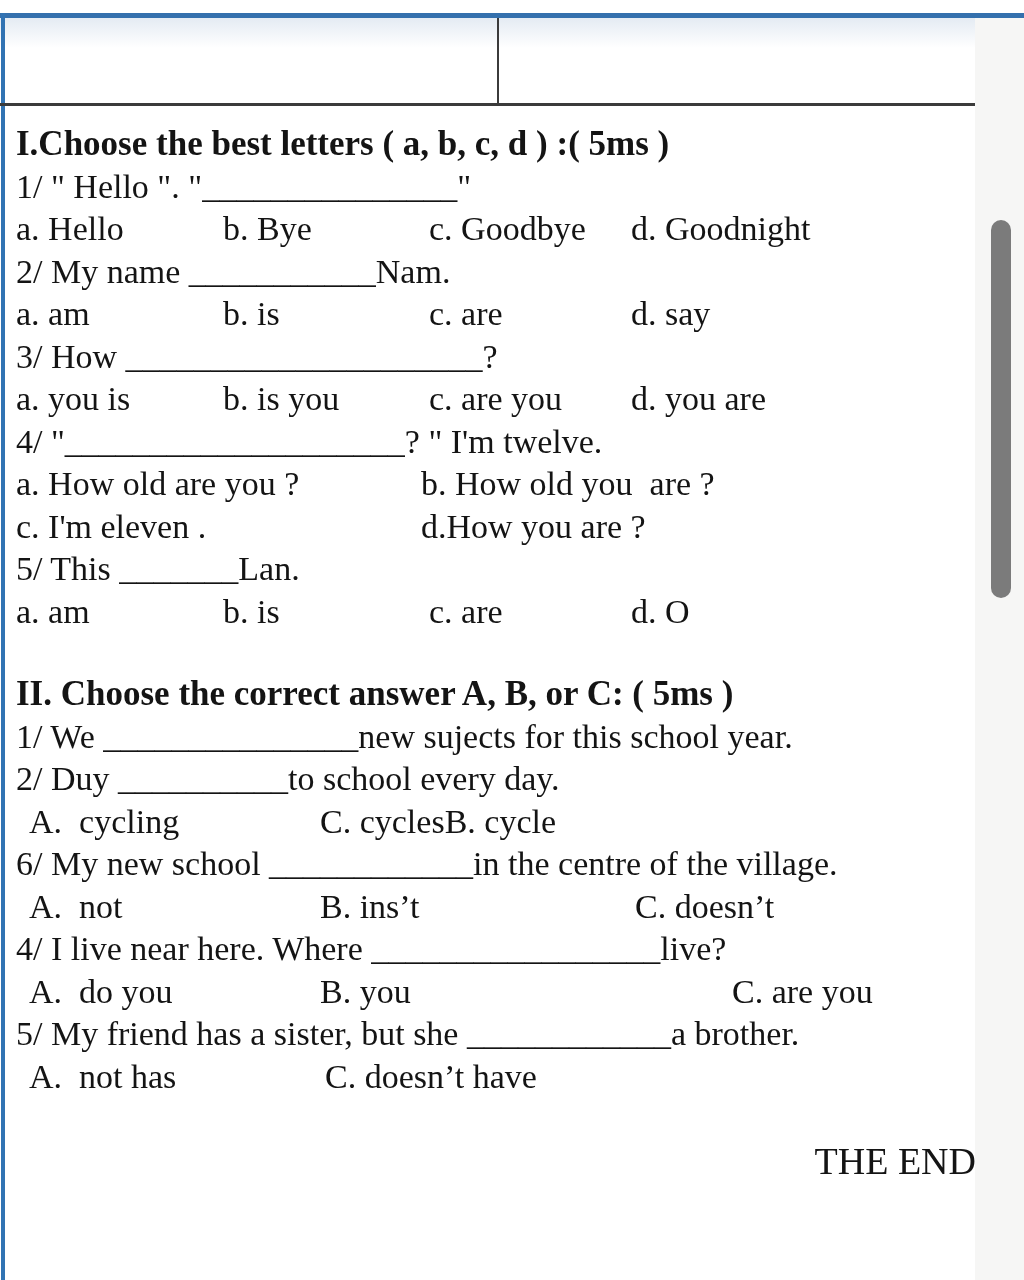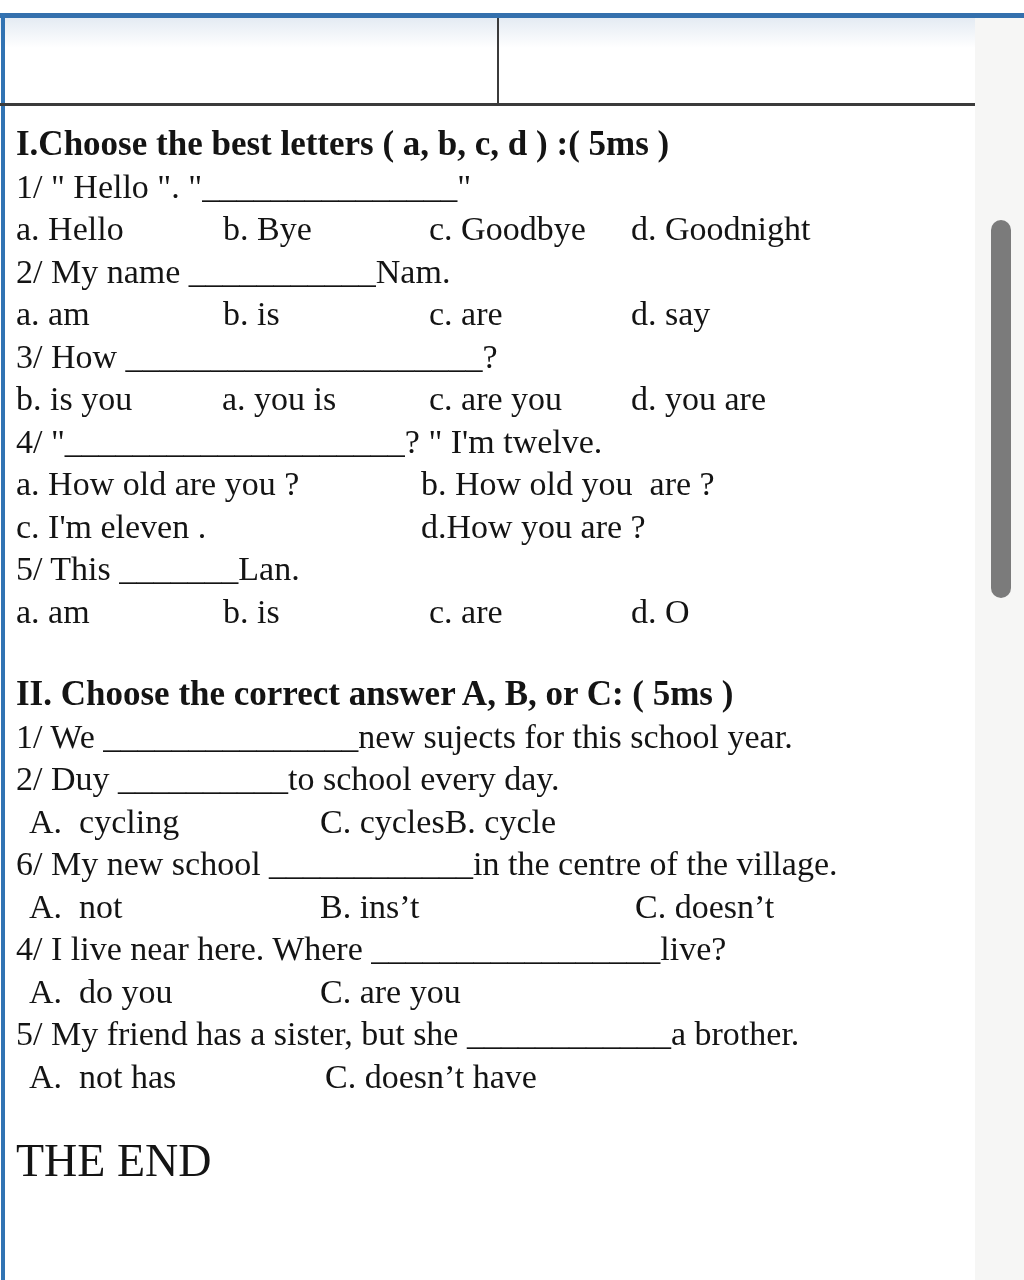--- a/index.html
+++ b/index.html
@@ -20,21 +20,21 @@
     border-radius:10px;background:#7b7b7b;}
   .content{position:absolute;left:0;top:97px;width:960px;padding:26px 0 0 16px;
     font-size:34px;line-height:42.5px;}
   .line,.opt-row{white-space:pre;}
   .seg{white-space:pre;}
   .sec-title{font-weight:bold;font-size:35px;}
   .sec2-title{margin-top:40px;}
   .opt-row{display:flex;}
   .opt-row .seg{display:inline-block;}
   .indent{padding-left:13px;}
-  .the-end{margin-top:42px;text-align:left;font-size:46px;}
+  .the-end{margin-top:42px;text-align:right;font-size:38px;}
 </style>
 </head>
 <body>
 
 <div class="topbar"></div>
 <div class="top-fade"></div>
 <div class="left-border"></div>
 
 <div class="header-box">
   <div class="header-divider"></div>
@@ -47,40 +47,40 @@
 
   <div class="line sec-title">I.Choose the best letters ( a, b, c, d ) :( 5ms )</div>
 
   <div class="line"><span class="seg">1/ " Hello ". "</span><span class="seg">_______________</span><span class="seg">"</span></div>
   <div class="opt-row"><span class="seg" style="width:207px">a. Hello</span><span class="seg" style="width:206px">b. Bye</span><span class="seg" style="width:202px">c. Goodbye</span><span class="seg">d. Goodnight</span></div>
 
   <div class="line"><span class="seg">2/ My name </span><span class="seg">___________</span><span class="seg">Nam.</span></div>
   <div class="opt-row"><span class="seg" style="width:207px">a. am</span><span class="seg" style="width:206px">b. is</span><span class="seg" style="width:202px">c. are</span><span class="seg">d. say</span></div>
 
   <div class="line"><span class="seg">3/ How </span><span class="seg">_____________________</span><span class="seg">?</span></div>
-  <div class="opt-row"><span class="seg" style="width:206px">b. is you</span><span class="seg" style="width:207px">a. you is</span><span class="seg" style="width:202px">c. are you</span><span class="seg">d. you are</span></div>
+  <div class="opt-row"><span class="seg" style="width:207px">a. you is</span><span class="seg" style="width:206px">b. is you</span><span class="seg" style="width:202px">c. are you</span><span class="seg">d. you are</span></div>
 
   <div class="line"><span class="seg">4/ "</span><span class="seg">____________________</span><span class="seg">? " I'm twelve.</span></div>
   <div class="opt-row"><span class="seg" style="width:405px">a. How old are you ?</span><span class="seg">b. How old you  are ?</span></div>
   <div class="opt-row"><span class="seg" style="width:405px">c. I'm eleven .</span><span class="seg">d.How you are ?</span></div>
 
   <div class="line"><span class="seg">5/ This </span><span class="seg">_______</span><span class="seg">Lan.</span></div>
   <div class="opt-row"><span class="seg" style="width:207px">a. am</span><span class="seg" style="width:206px">b. is</span><span class="seg" style="width:202px">c. are</span><span class="seg">d. O</span></div>
 
   <div class="line sec-title sec2-title">II. Choose the correct answer A, B, or C: ( 5ms )</div>
 
   <div class="line"><span class="seg">1/ We </span><span class="seg">_______________</span><span class="seg">new sujects for this school year.</span></div>
 
   <div class="line"><span class="seg">2/ Duy </span><span class="seg">__________</span><span class="seg">to school every day.</span></div>
   <div class="opt-row indent"><span class="seg" style="width:291px">A.  cycling</span><span class="seg">C. cycles</span><span class="seg" style="width:310px">B. cycle</span></div>
 
   <div class="line"><span class="seg">6/ My new school </span><span class="seg">____________</span><span class="seg">in the centre of the village.</span></div>
   <div class="opt-row indent"><span class="seg" style="width:291px">A.  not</span><span class="seg" style="width:315px">B. ins’t</span><span class="seg">C. doesn’t</span></div>
 
   <div class="line"><span class="seg">4/ I live near here. Where </span><span class="seg">_________________</span><span class="seg">live?</span></div>
-  <div class="opt-row indent"><span class="seg" style="width:291px">A.  do you</span><span class="seg">C. are you</span></div>
+  <div class="opt-row indent"><span class="seg" style="width:291px">A.  do you</span><span class="seg" style="width:412px">B. you</span><span class="seg">C. are you</span></div>
 
   <div class="line"><span class="seg">5/ My friend has a sister, but she </span><span class="seg">____________</span><span class="seg">a brother.</span></div>
   <div class="opt-row indent"><span class="seg" style="width:296px">A.  not has</span><span class="seg">C. doesn’t have</span></div>
 
   <div class="the-end">THE END</div>
 
 </div>
 
 </body></html>

